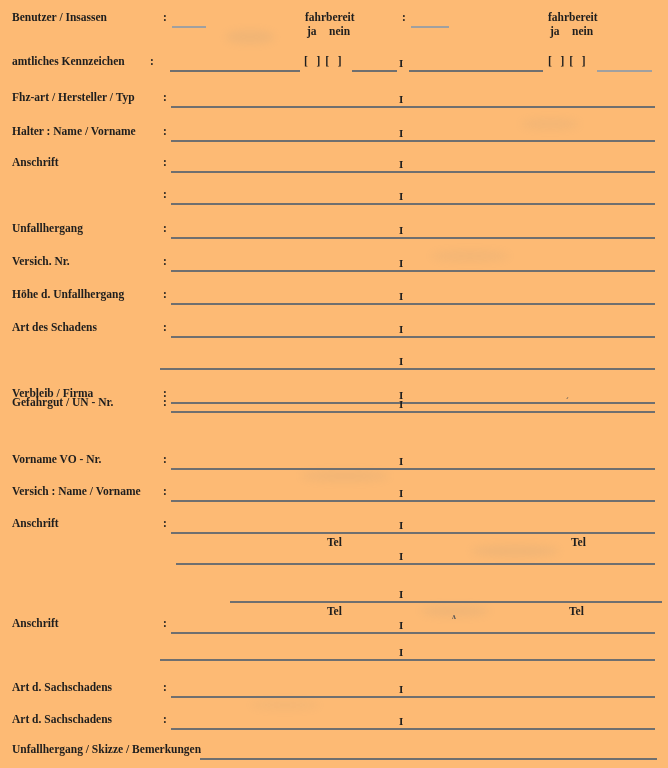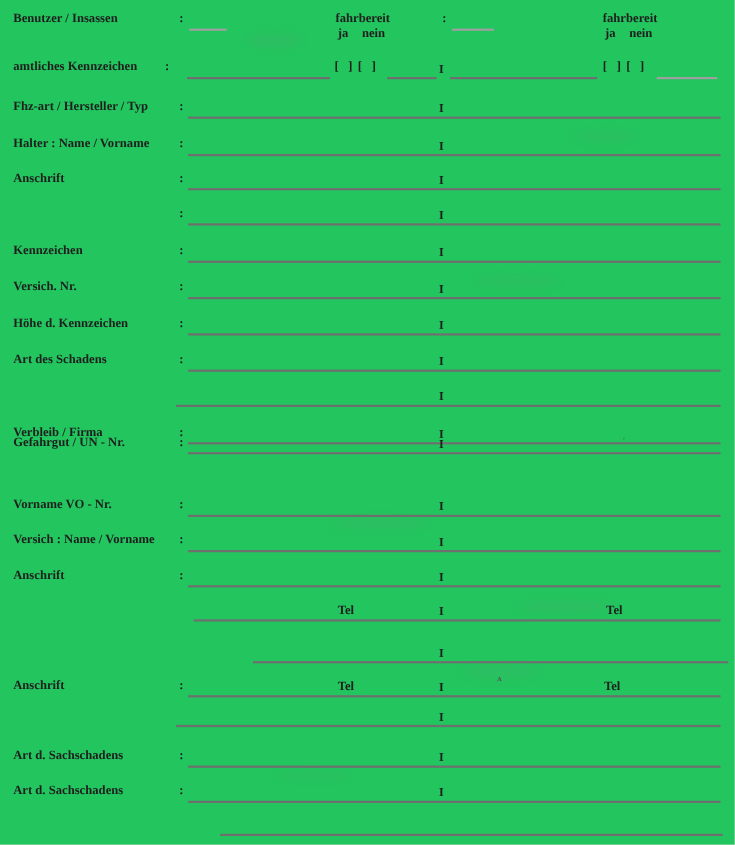--- a/index.html
+++ b/index.html
@@ -1,34 +1,34 @@
 <!DOCTYPE html>
 <html><head>
 <meta charset="utf-8">
 <style>
   html,body{margin:0;padding:0;background:#e8e8e6;}
   #page{
     position:relative;
     width:668px;height:768px;
-    background:#22c55e;
+    background:#fdba74;
     overflow:hidden;
     font-family:"Liberation Serif","DejaVu Serif",serif;
     font-weight:700;
     color:#1e1e1e;
     font-size:11.5px;
     line-height:13px;
   }
   .row{position:absolute;left:0;width:668px;height:17px;}
   .lbl{position:absolute;left:12px;top:0;white-space:nowrap;}
   .colon{position:absolute;left:163px;top:0;}
   .ln{position:absolute;bottom:0;height:2px;background:#6f6f6f;}
   .ln.full{left:171px;width:484px;}
   .ln.light{background:#a0a0a0;height:2px;}
   .sep{position:absolute;left:399px;bottom:2px;font-size:11px;}
-  .tel{position:absolute;bottom:3px;}
+  .tel{position:absolute;bottom:16px;margin-left:20px;}
   .brk{position:absolute;top:0;white-space:pre;letter-spacing:1px;}
   .fb{position:absolute;top:0;white-space:nowrap;}
   .janein{position:absolute;top:14px;white-space:nowrap;}
   .artifact{position:absolute;font-size:8px;color:#555;}
   .smudge{position:absolute;border-radius:50%;background:#8a8a84;filter:blur(4px);}
 </style>
 </head>
 <body>
 
 <div id="page">
@@ -88,35 +88,35 @@
     <span class="sep">I</span>
   </div>
 
   <div class="row" style="top:188px">
     <span class="colon">:</span>
     <div class="ln full"></div>
     <span class="sep">I</span>
   </div>
 
   <div class="row" style="top:222px">
-    <span class="lbl">Kennzeichen</span>
+    <span class="lbl">Unfallhergang</span>
     <span class="colon">:</span>
     <div class="ln full"></div>
     <span class="sep">I</span>
   </div>
 
   <div class="row" style="top:255px">
     <span class="lbl">Versich. Nr.</span>
     <span class="colon">:</span>
     <div class="ln full"></div>
     <span class="sep">I</span>
   </div>
 
   <div class="row" style="top:288px">
-    <span class="lbl">Höhe d. Kennzeichen</span>
+    <span class="lbl">Höhe d. Unfallhergang</span>
     <span class="colon">:</span>
     <div class="ln full"></div>
     <span class="sep">I</span>
   </div>
 
   <div class="row" style="top:321px">
     <span class="lbl">Art des Schadens</span>
     <span class="colon">:</span>
     <div class="ln full"></div>
     <span class="sep">I</span>
@@ -198,16 +198,17 @@
   </div>
 
   <div class="row" style="top:713px">
     <span class="lbl">Art d. Sachschadens</span>
     <span class="colon">:</span>
     <div class="ln full"></div>
     <span class="sep">I</span>
   </div>
 
   <div class="row" style="top:743px">
+    <span class="lbl">Unfallhergang / Skizze / Bemerkungen</span>
     <div class="ln" style="left:200px;width:457px"></div>
   </div>
 
 </div>
 
 </body></html>

